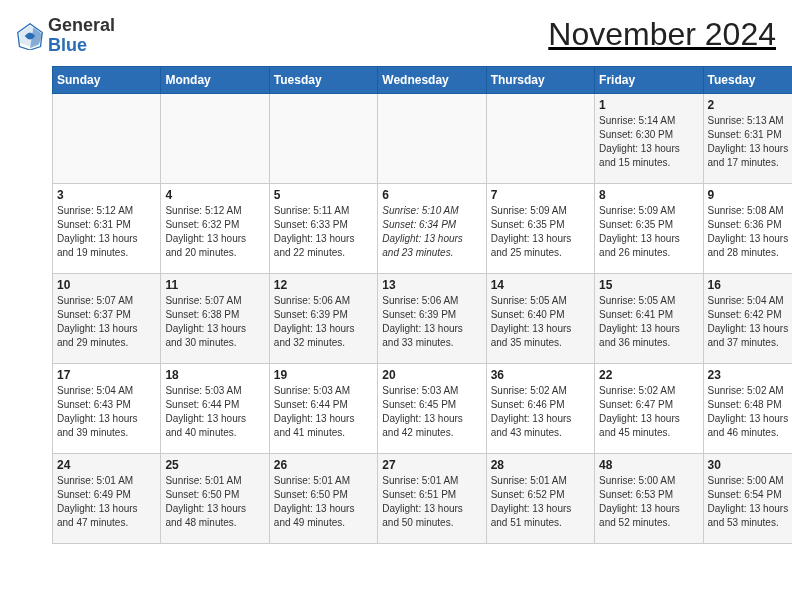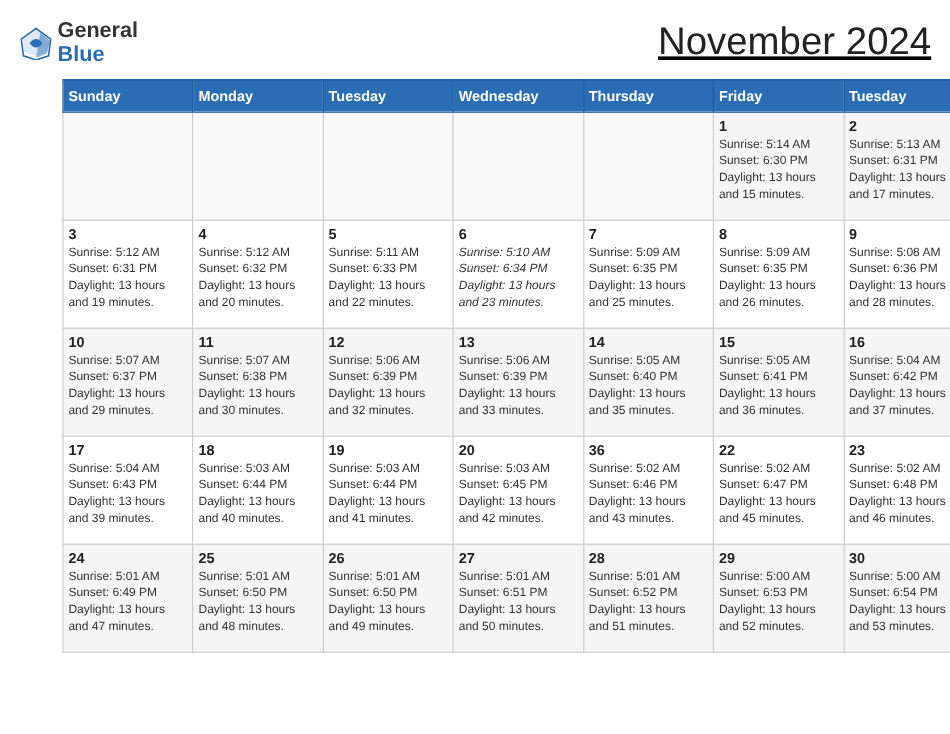--- a/index.html
+++ b/index.html
@@ -327,21 +327,21 @@
 and 50 minutes.</div>
         </td>
         <td>
           <span class="day-num">28</span>
           <div class="day-detail" style="white-space: pre-line;">Sunrise: 5:01 AM
 Sunset: 6:52 PM
 Daylight: 13 hours
 and 51 minutes.</div>
         </td>
         <td>
-          <span class="day-num">29</span>
+          <span class="day-num">48</span>
           <div class="day-detail" style="white-space: pre-line;">Sunrise: 5:00 AM
 Sunset: 6:53 PM
 Daylight: 13 hours
 and 52 minutes.</div>
         </td>
         <td>
           <span class="day-num">30</span>
           <div class="day-detail" style="white-space: pre-line;">Sunrise: 5:00 AM
 Sunset: 6:54 PM
 Daylight: 13 hours

